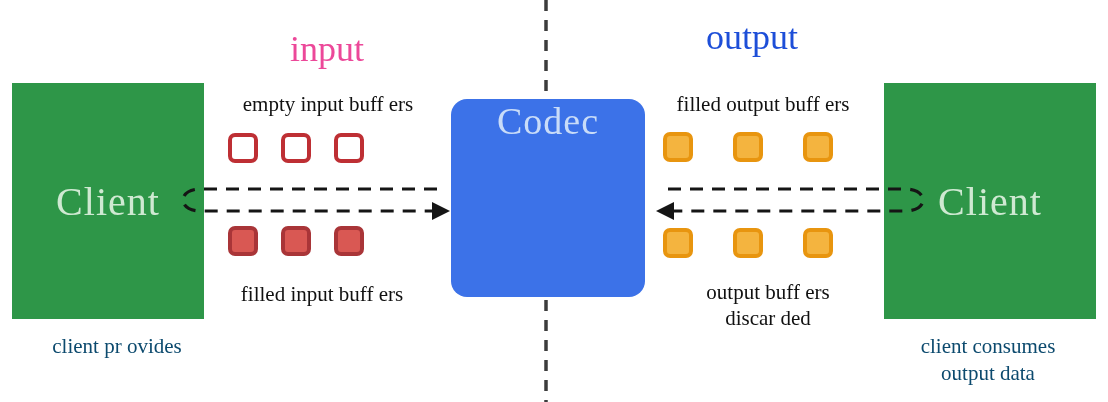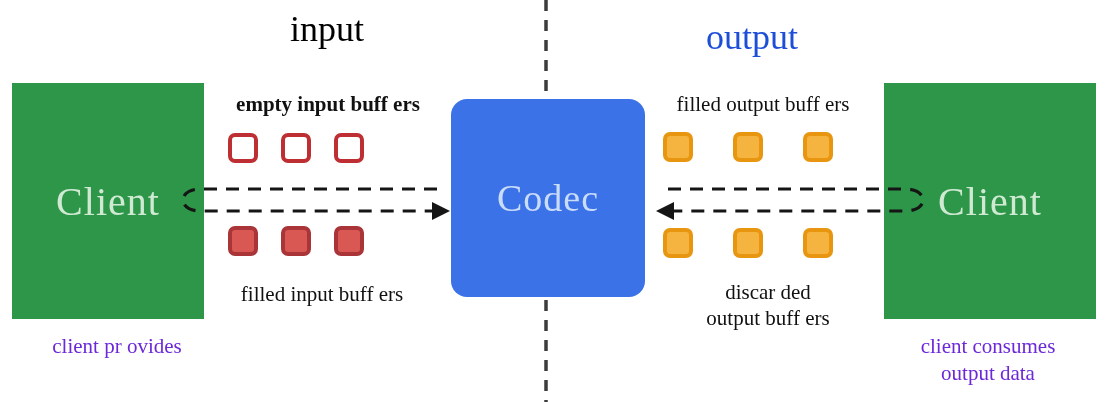--- a/index.html
+++ b/index.html
@@ -37,50 +37,49 @@
   .client-left  { left: 12px;  top: 83px; width: 192px; height: 236px; }
   .client-right { left: 884px; top: 83px; width: 212px; height: 236px; }
 
   .codec-box {
     position: absolute;
     left: 451px; top: 99px;
     width: 194px; height: 198px;
     background: #3C72E8;
     border-radius: 16px;
     display: flex;
-    align-items: center;
     justify-content: center;
     z-index: 2;
   }
   .codec-box .codec-label {
     font-size: 38px;
     color: #C9DCF8;
     letter-spacing: 1px;
   }
 
   .section-title {
     position: absolute;
     width: 200px;
     text-align: center;
     font-size: 36px;
     z-index: 3;
   }
-  .title-input  { left: 227px; top: 8px; color: #000000; }
+  .title-input  { left: 227px; top: 28px; color: #ec4899; }
   .title-output { left: 652px; top: 16px; color: #1d4ed8; }
 
   .buf-label {
     position: absolute;
     width: 240px;
     text-align: center;
     font-size: 21px;
     color: #111111;
     line-height: 26px;
     z-index: 3;
   }
-  .lbl-empty-input   { left: 208px; top: 91px; font-weight: bold;  }
+  .lbl-empty-input   { left: 208px; top: 91px;  }
   .lbl-filled-input  { left: 202px; top: 281px; }
   .lbl-filled-output { left: 643px; top: 91px;  }
   .lbl-discarded     { left: 648px; top: 279px; }
 
   .buf-group {
     position: absolute;
     display: flex;
     z-index: 3;
   }
   .grp-empty-input   { left: 228px; top: 133px; gap: 23px; }
@@ -94,21 +93,21 @@
     border: 4px solid transparent;
   }
   .sq-empty-red  { border-color: #BE2F34; background: #ffffff; }
   .sq-filled-red { border-color: #A93538; background: #D95853; }
   .sq-orange     { border-color: #E8950F; background: #F4B43F; }
 
   .caption {
     position: absolute;
     text-align: center;
     font-size: 21px;
-    color: #6d28d9;
+    color: #0c4a6e;
     line-height: 27px;
     z-index: 3;
   }
   .caption span { display: block; }
   .caption-left  { left: 14px;  top: 333px; width: 206px; }
   .caption-right { left: 866px; top: 333px; width: 244px; }
 </style>
 </head>
 <body>
 
@@ -130,22 +129,22 @@
     <span class="codec-label">Codec</span>
   </div>
 
   <div class="section-title title-input">input</div>
   <div class="section-title title-output">output</div>
 
   <div class="buf-label lbl-empty-input">empty input buff ers</div>
   <div class="buf-label lbl-filled-output">filled output buff ers</div>
   <div class="buf-label lbl-filled-input">filled input buff ers</div>
   <div class="buf-label lbl-discarded">
+    <span style="display:block">output buff ers</span>
     <span style="display:block">discar ded</span>
-    <span style="display:block">output buff ers</span>
   </div>
 
   <div class="buf-group grp-empty-input">
     <div class="sq sq-empty-red"></div>
     <div class="sq sq-empty-red"></div>
     <div class="sq sq-empty-red"></div>
   </div>
 
   <div class="buf-group grp-filled-input">
     <div class="sq sq-filled-red"></div>

